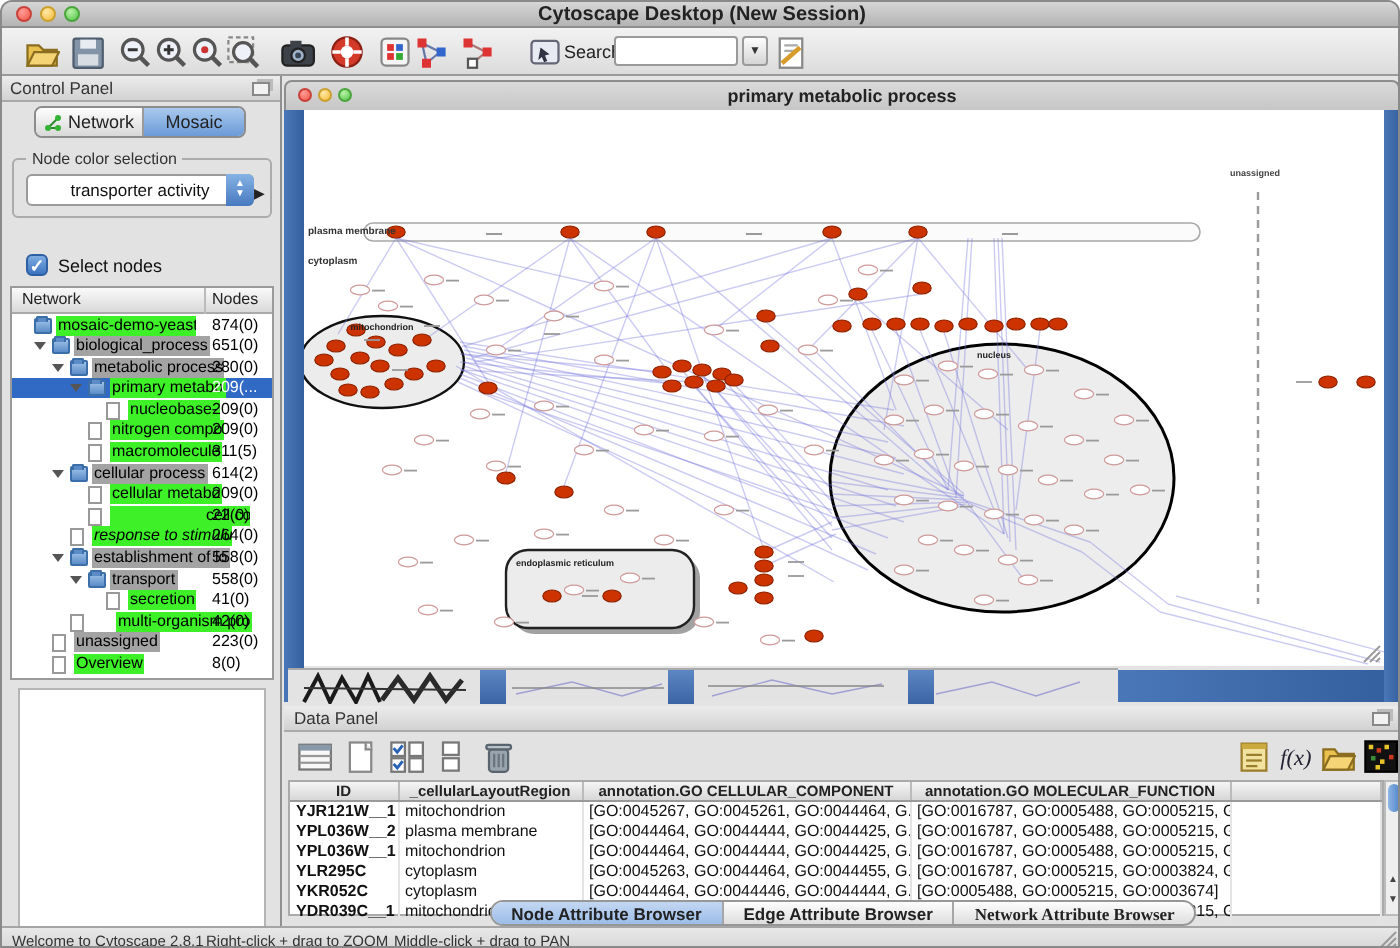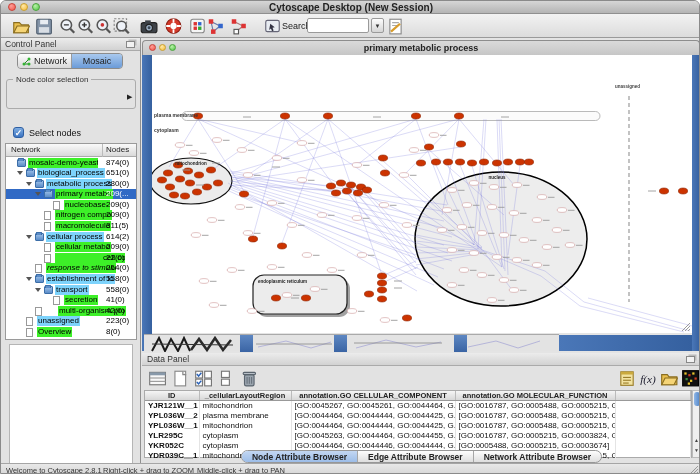--- a/index.html
+++ b/index.html
@@ -66,21 +66,21 @@
   .tri { position:absolute; top:3.5px; width:0; height:0; border-left:3.5px solid transparent;
     border-right:3.5px solid transparent; border-top:4.5px solid #555; }
   .tico { position:absolute; top:1.5px; width:9px; height:8px; }
   .tico.folder { background:linear-gradient(#9ec1e8,#5b8cc8); border:1px solid #3c6ea8; border-radius:1px; }
   .tico.folder::before { content:""; position:absolute; left:0; top:-2px; width:4px; height:2px;
     background:#5b8cc8; border:1px solid #3c6ea8; border-bottom:none; border-radius:1px 1px 0 0; }
   .tico.file { background:#fff; border:1px solid #999; width:7px; height:9px; }
   .tlbl { position:absolute; top:0.5px; font-size:8px; line-height:10px; color:#000; padding:0 1px;
     white-space:nowrap; overflow:hidden; max-width:70px; }
   .tlbl.green { background:#3df028; }
-  .tlbl.red { background:#7dd3fc; }
+  .tlbl.red { background:#a3a3a3; }
   .tnum { position:absolute; left:100px; top:0.5px; font-size:8px; line-height:10px; color:#000; }
   .trow.sel .tnum { color:#fff; }
 
   #overview-panel { left:8px; top:306px; width:124px; height:155px; background:#fff; border:1px solid #b5b5b5; }
 
   
   #net-frame { left:141px; top:39px; width:558px; height:312px; }
   #net-titlebar { left:0; top:0; width:558px; height:30px; background:linear-gradient(#dadada,#b2b2b2);
     border:1px solid #8d8d8d; border-bottom:1px solid #7c7c7c; border-radius:4px 4px 0 0; }
   #net-titlebar .title { width:100%; text-align:center; font-size:9px; font-weight:bold; color:#222; line-height:14px; }
@@ -105,21 +105,21 @@
   #dp-table td.id { font-weight:bold; }
   #dp-vscroll { left:550px; top:37px; width:9px; height:68px; background:#efefef; border:1px solid #bbb; }
   #dp-vscroll .thumb { position:absolute; left:0.5px; top:1px; width:6px; height:14px; border-radius:3px;
     background:linear-gradient(90deg,#8fb6e6,#4f83c6); }
   #dp-vscroll .arr { position:absolute; left:0; width:7px; font-size:5px; color:#444; text-align:center; }
 
   #browser-tabs { left:0; top:97px; width:559px; display:flex; justify-content:center; }
   #browser-tabs .bar { display:flex; border:1px solid #979797; border-radius:8px; overflow:hidden; height:13px;
     background:linear-gradient(#fdfdfd,#dedede); }
   .btab { font-size:8.5px; font-weight:bold; color:#222; line-height:12px; padding:0 10px; border-right:1px solid #a6a6a6; }
-  .btab:last-child { border-right:none; }
+  .btab:last-child { border-right:none;font-family:Liberation Serif, serif; }
   .btab.sel { background:linear-gradient(#c3d7f2,#9cbde8); }
 
   
   #status-bar { left:0; top:462px; width:700px; height:12px; background:linear-gradient(#e8e8e8,#d6d6d6);
     border-top:1px solid #a5a5a5; font-size:7.5px; color:#333; }
   #status-bar span { position:absolute; top:2px; }
 </style>
 </head>
 <body>
 
@@ -232,20 +232,24 @@
         <span>Network</span>
       </div>
       <div class="seg sel" style="width:51px">
         <span>Mosaic</span>
       </div>
     </div>
     <div id="tab-overflow" class="abs">▶</div>
 
     <div class="groupbox abs" style="left:5px; top:41px; width:130px; height:30px">
       <span class="legend">Node color selection</span>
+      <div id="combo" class="abs">
+        <span>transporter activity</span>
+        <span class="stepper">▲<br>▼</span>
+      </div>
     </div>
 
     <div id="select-nodes-row" class="abs">
       <div id="checkbox">✓</div>
       <span class="lbl">Select nodes</span>
     </div>
 
     <div id="tree-panel" class="abs">
       <div id="tree-head">
         <span class="c1">Network</span>

